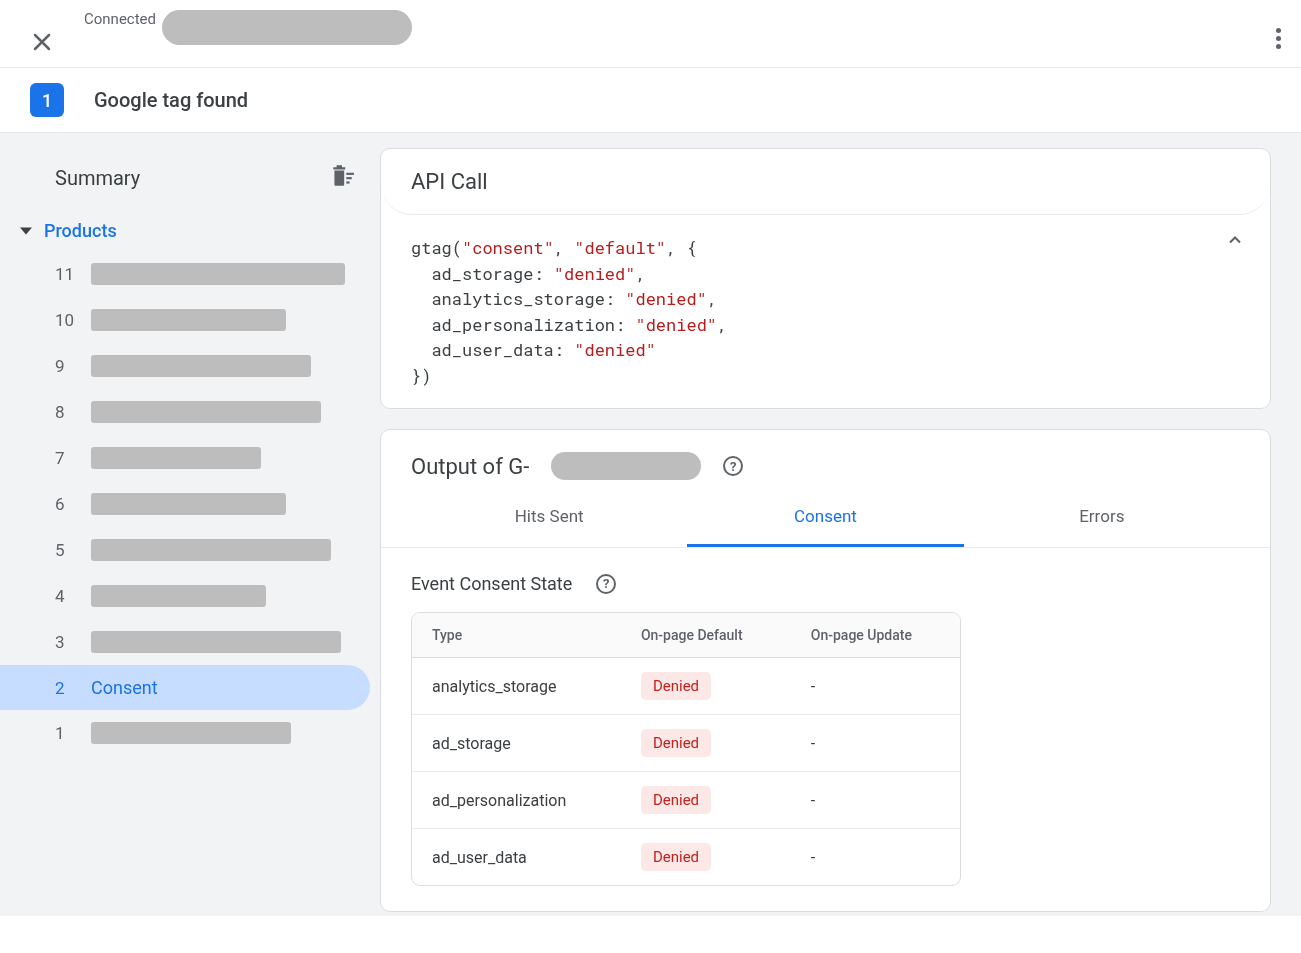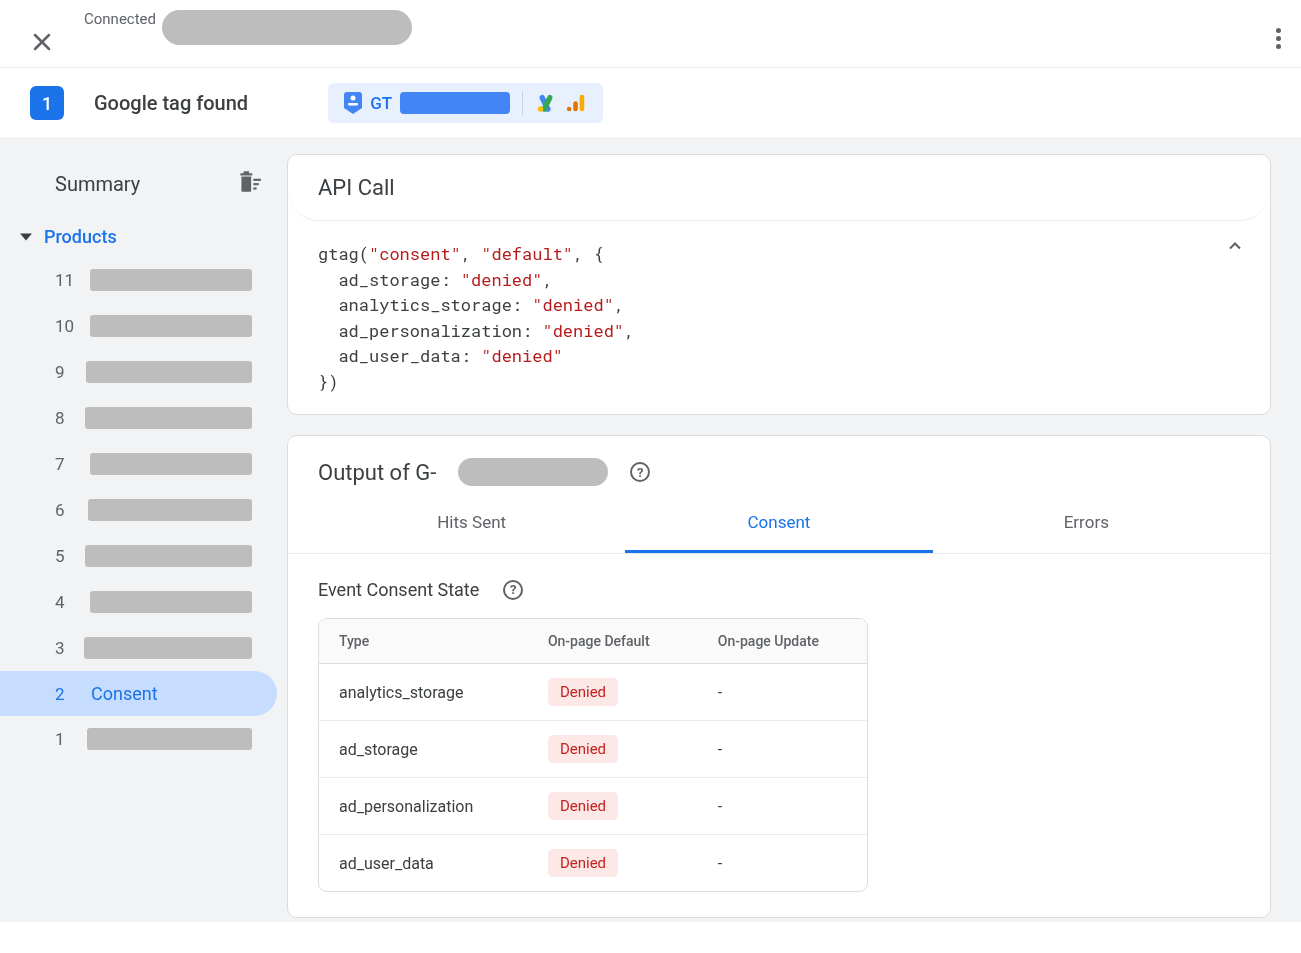--- a/index.html
+++ b/index.html
@@ -21,21 +21,21 @@
     .tag-found-label { font-size: 20px; color: #3c4043; font-weight: 500; margin-right: 80px; }
     .tag-chip { background: #e8f0fe; border-radius: 6px; padding: 8px 16px; display: flex; align-items: center; gap: 8px; }
     .tag-icon-g { width: 18px; height: 22px; }
     .gt-label { color: #1a73e8; font-weight: 500; font-size: 17px; }
     .redacted-blue { background: #4285f4; border-radius: 4px; width: 110px; height: 22px; }
     .divider-v { width: 1px; height: 24px; background: #c5d5f0; margin: 0 4px; }
     .ads-icon, .analytics-icon { width: 22px; height: 22px; }
     
     
     .layout { display: flex; height: calc(100vh - 170px); background: #f1f3f4; }
-    .sidebar { width: 287px; padding: 20px 0 20px 0; overflow-y: auto; }
+    .sidebar { width: 380px; padding: 20px 0 20px 0; overflow-y: auto; }
     .summary-row { display: flex; align-items: center; justify-content: space-between; padding: 10px 25px 18px 55px; }
     .summary-label { font-size: 20px; color: #3c4043; }
     .clear-icon { color: #5f6368; cursor: pointer; }
     .products-row { display: flex; align-items: center; gap: 12px; padding: 10px 25px 10px 20px; color: #1a73e8; font-size: 18px; font-weight: 500; }
     .caret-down { color: #3c4043; }
     .item-row { display: flex; align-items: center; gap: 16px; padding: 12px 25px 12px 55px; border-top-right-radius: 28px; border-bottom-right-radius: 28px; margin-right: 10px; cursor: pointer; }
     .item-row.active { background: #c7ddff; }
     .item-num { font-size: 17px; color: #5f6368; width: 20px; }
     .item-num.active { color: #1a73e8; }
     .item-label-active { color: #1a73e8; font-size: 18px; }
@@ -86,40 +86,20 @@
   <div class="kebab">
       <span></span>
       <span></span>
       <span></span>
     </div>
 </div>
 
 <div class="second-header">
   <div class="badge-num">1</div>
   <span class="tag-found-label">Google tag found</span>
-  <div class="tag-chip">
-    <svg class="tag-icon-g" viewBox="0 0 18 22">
-        <path d="M3 0 H15 Q18 0 18 3 V16 L9 22 L0 16 V3 Q0 0 3 0 Z" fill="#4285f4"></path>
-        <circle cx="9" cy="6" r="2.5" fill="#fff"></circle>
-        <rect x="4" y="11" width="10" height="2.5" rx="1" fill="#fff"></rect>
-      </svg>
-    <span class="gt-label">GT</span>
-    <div class="redacted-blue"></div>
-    <div class="divider-v"></div>
-    <svg class="ads-icon" viewBox="0 0 24 24">
-        <path d="M10 4 L17 18 A3 3 0 0 1 11.8 20.6 L5 7 A3 3 0 0 1 10 4 Z" fill="#4285f4"></path>
-        <path d="M14 4 L7 18 A3 3 0 0 0 12.2 20.6 L19 7 A3 3 0 0 0 14 4 Z" fill="#34a853"></path>
-        <circle cx="6" cy="18.5" r="3" fill="#fbbc05"></circle>
-      </svg>
-    <svg class="analytics-icon" viewBox="0 0 24 24">
-        <rect x="16" y="3" width="5" height="18" rx="2.5" fill="#f9ab00"></rect>
-        <rect x="9" y="10" width="5" height="11" rx="2.5" fill="#e37400"></rect>
-        <circle cx="4.5" cy="18.5" r="2.5" fill="#e37400"></circle>
-      </svg>
-  </div>
 </div>
 
 <div class="layout">
 
   <div class="sidebar">
     <div class="summary-row">
       <span class="summary-label">Summary</span>
       <span class="clear-icon">
         <svg width="26" height="26" viewBox="0 0 24 24" fill="#5f6368">
             <path d="M5 7 H14 V20 Q14 21 13 21 H6 Q5 21 5 20 Z M4 4 H15 V6 H4 Z M7 2 H12 V4 H7 Z"></path>

